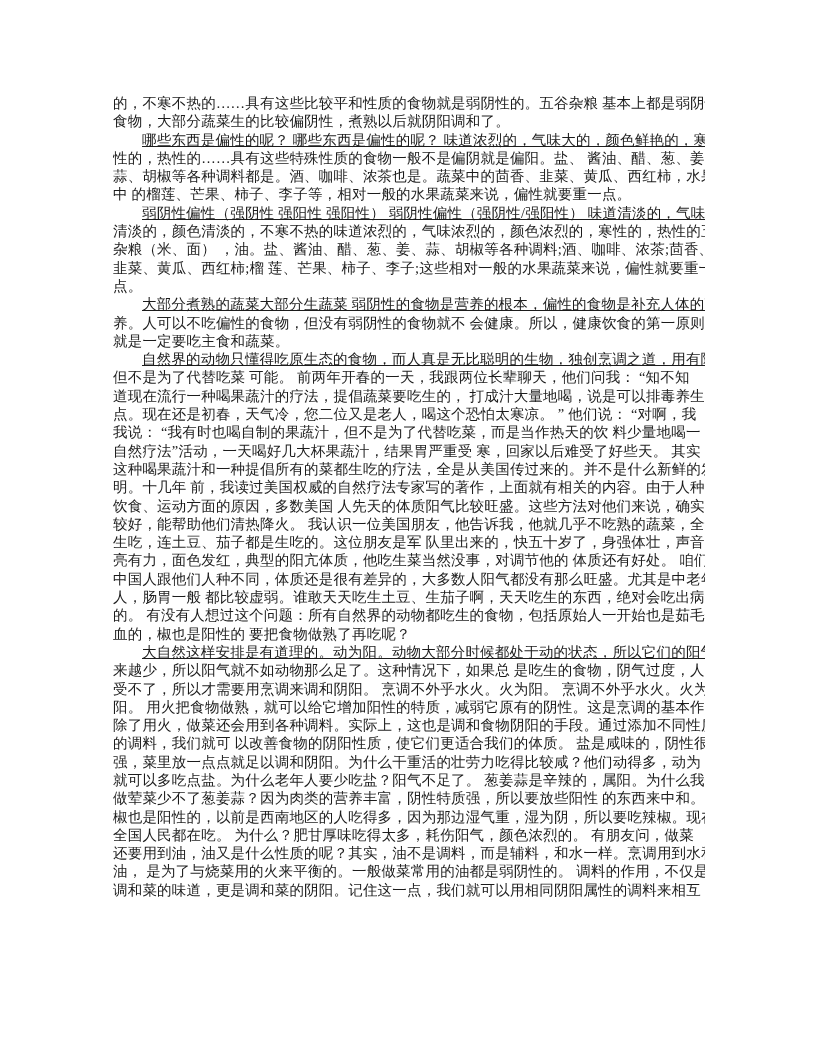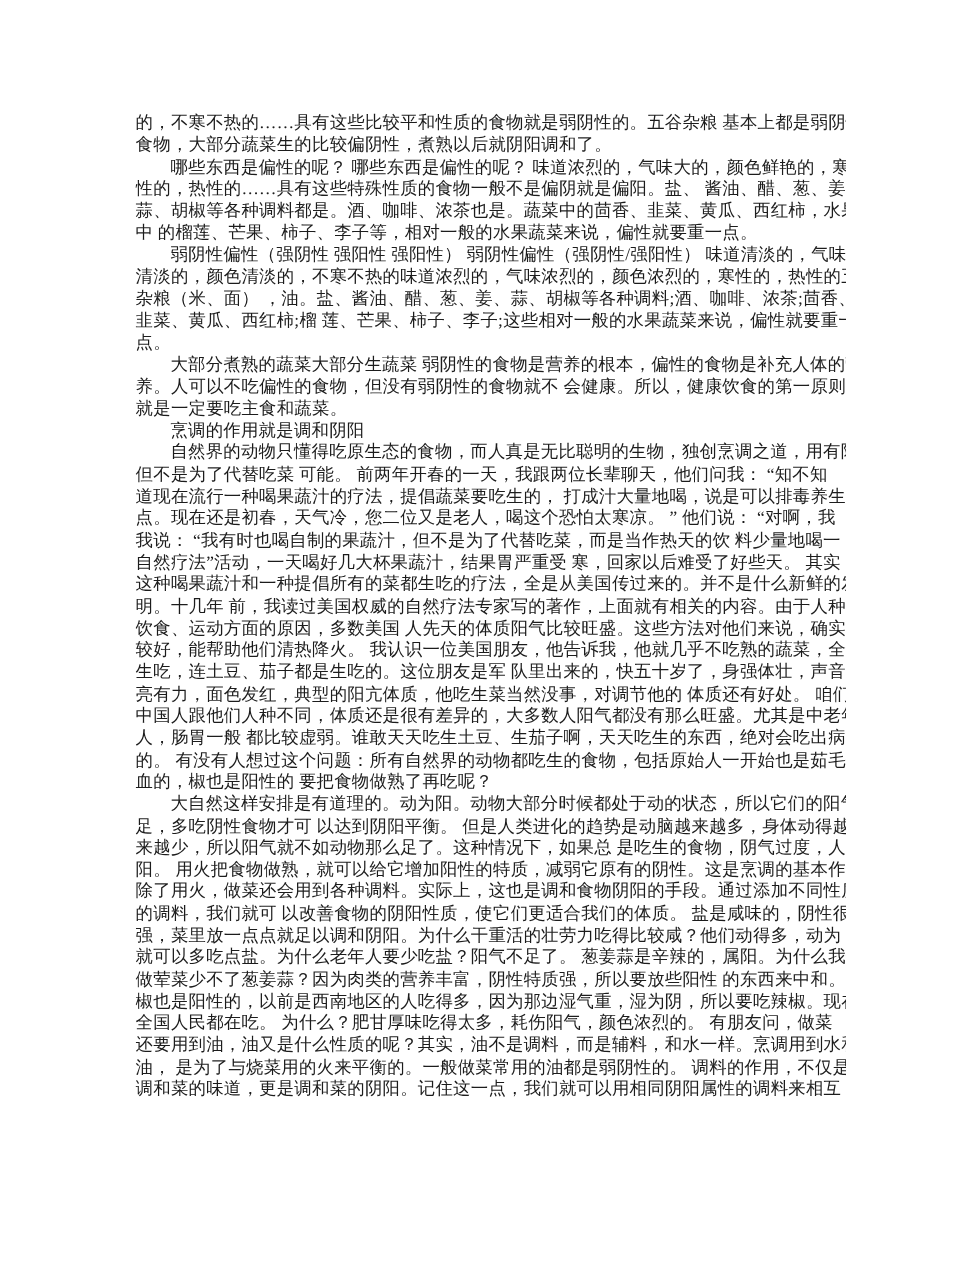--- a/index.html
+++ b/index.html
@@ -32,20 +32,21 @@
   }
   .line {
     height: 18.3px;
     line-height: 18.3px;
     white-space: pre;
     overflow: hidden;
     letter-spacing: 0.2px;
   }
   .line.indent {
     padding-left: 29px;
+    text-decoration: underline;
   }
 </style>
 </head>
 <body>
 
 <div class="page">
   <div class="text-block" id="doc-lines">
       <div class="line">的，不寒不热的……具有这些比较平和性质的食物就是弱阴性的。五谷杂粮 基本上都是弱阴性</div>
       <div class="line">食物，大部分蔬菜生的比较偏阴性，煮熟以后就阴阳调和了。</div>
       <div class="line indent">哪些东西是偏性的呢？ 哪些东西是偏性的呢？ 味道浓烈的，气味大的，颜色鲜艳的，寒</div>
@@ -53,40 +54,39 @@
       <div class="line">蒜、胡椒等各种调料都是。酒、咖啡、浓茶也是。蔬菜中的茴香、韭菜、黄瓜、西红柿，水果</div>
       <div class="line">中 的榴莲、芒果、柿子、李子等，相对一般的水果蔬菜来说，偏性就要重一点。</div>
       <div class="line indent">弱阴性偏性（强阴性 强阳性 强阳性） 弱阴性偏性（强阴性/强阳性） 味道清淡的，气味</div>
       <div class="line">清淡的，颜色清淡的，不寒不热的味道浓烈的，气味浓烈的，颜色浓烈的，寒性的，热性的五 谷</div>
       <div class="line">杂粮（米、面） ，油。盐、酱油、醋、葱、姜、蒜、胡椒等各种调料;酒、咖啡、浓茶;茴香、</div>
       <div class="line">韭菜、黄瓜、西红柿;榴 莲、芒果、柿子、李子;这些相对一般的水果蔬菜来说，偏性就要重一</div>
       <div class="line">点。</div>
       <div class="line indent">大部分煮熟的蔬菜大部分生蔬菜 弱阴性的食物是营养的根本，偏性的食物是补充人体的营</div>
       <div class="line">养。人可以不吃偏性的食物，但没有弱阴性的食物就不 会健康。所以，健康饮食的第一原则，</div>
       <div class="line">就是一定要吃主食和蔬菜。</div>
-      <div class="line indent">烹调的作用就是调和阴阳</div>
       <div class="line indent">自然界的动物只懂得吃原生态的食物，而人真是无比聪明的生物，独创烹调之道，用有限</div>
       <div class="line">但不是为了代替吃菜 可能。 前两年开春的一天，我跟两位长辈聊天，他们问我： “知不知</div>
       <div class="line">道现在流行一种喝果蔬汁的疗法，提倡蔬菜要吃生的， 打成汁大量地喝，说是可以排毒养生？”</div>
       <div class="line">点。现在还是初春，天气冷，您二位又是老人，喝这个恐怕太寒凉。 ” 他们说： “对啊，我</div>
       <div class="line">我说： “我有时也喝自制的果蔬汁，但不是为了代替吃菜，而是当作热天的饮 料少量地喝一</div>
       <div class="line">自然疗法”活动，一天喝好几大杯果蔬汁，结果胃严重受 寒，回家以后难受了好些天。 其实，</div>
       <div class="line">这种喝果蔬汁和一种提倡所有的菜都生吃的疗法，全是从美国传过来的。并不是什么新鲜的发</div>
       <div class="line">明。十几年 前，我读过美国权威的自然疗法专家写的著作，上面就有相关的内容。由于人种、</div>
       <div class="line">饮食、运动方面的原因，多数美国 人先天的体质阳气比较旺盛。这些方法对他们来说，确实比</div>
       <div class="line">较好，能帮助他们清热降火。 我认识一位美国朋友，他告诉我，他就几乎不吃熟的蔬菜，全部</div>
       <div class="line">生吃，连土豆、茄子都是生吃的。这位朋友是军 队里出来的，快五十岁了，身强体壮，声音洪</div>
       <div class="line">亮有力，面色发红，典型的阳亢体质，他吃生菜当然没事，对调节他的 体质还有好处。 咱们</div>
       <div class="line">中国人跟他们人种不同，体质还是很有差异的，大多数人阳气都没有那么旺盛。尤其是中老年</div>
       <div class="line">人，肠胃一般 都比较虚弱。谁敢天天吃生土豆、生茄子啊，天天吃生的东西，绝对会吃出病来</div>
       <div class="line">的。 有没有人想过这个问题：所有自然界的动物都吃生的食物，包括原始人一开始也是茹毛饮</div>
       <div class="line">血的，椒也是阳性的 要把食物做熟了再吃呢？</div>
       <div class="line indent">大自然这样安排是有道理的。动为阳。动物大部分时候都处于动的状态，所以它们的阳气</div>
-      <div class="line">足，多吃阴性食物才可 以达到阴阳平衡。 但是人类进化的趋势是动脑越来越多，身体动得越</div>
       <div class="line">来越少，所以阳气就不如动物那么足了。这种情况下，如果总 是吃生的食物，阴气过度，人就</div>
+      <div class="line">受不了，所以才需要用烹调来调和阴阳。 烹调不外乎水火。火为阳。 烹调不外乎水火。火为</div>
       <div class="line">阳。 用火把食物做熟，就可以给它增加阳性的特质，减弱它原有的阴性。这是烹调的基本作用。</div>
       <div class="line">除了用火，做菜还会用到各种调料。实际上，这也是调和食物阴阳的手段。通过添加不同性质</div>
       <div class="line">的调料，我们就可 以改善食物的阴阳性质，使它们更适合我们的体质。 盐是咸味的，阴性很</div>
       <div class="line">强，菜里放一点点就足以调和阴阳。为什么干重活的壮劳力吃得比较咸？他们动得多，动为 阳，</div>
       <div class="line">就可以多吃点盐。为什么老年人要少吃盐？阳气不足了。 葱姜蒜是辛辣的，属阳。为什么我们</div>
       <div class="line">做荤菜少不了葱姜蒜？因为肉类的营养丰富，阴性特质强，所以要放些阳性 的东西来中和。 辣</div>
       <div class="line">椒也是阳性的，以前是西南地区的人吃得多，因为那边湿气重，湿为阴，所以要吃辣椒。现在</div>
       <div class="line">全国人民都在吃。 为什么？肥甘厚味吃得太多，耗伤阳气，颜色浓烈的。 有朋友问，做菜</div>
       <div class="line">还要用到油，油又是什么性质的呢？其实，油不是调料，而是辅料，和水一样。烹调用到水和</div>
       <div class="line">油， 是为了与烧菜用的火来平衡的。一般做菜常用的油都是弱阴性的。 调料的作用，不仅是</div>

